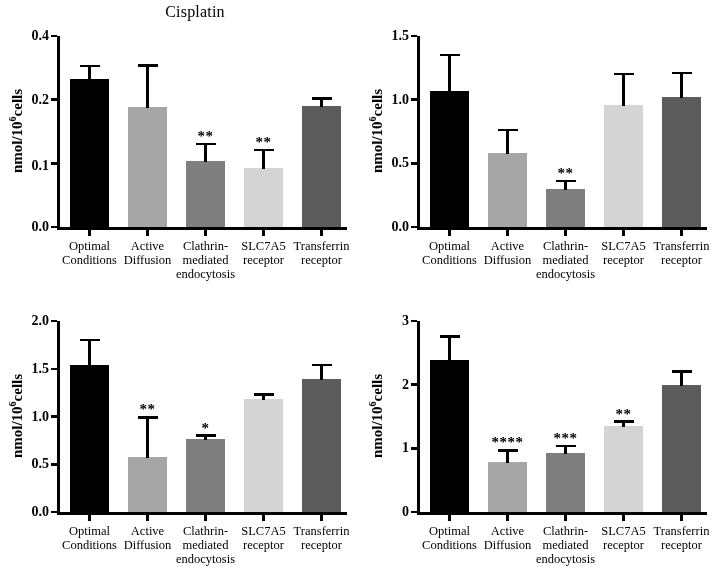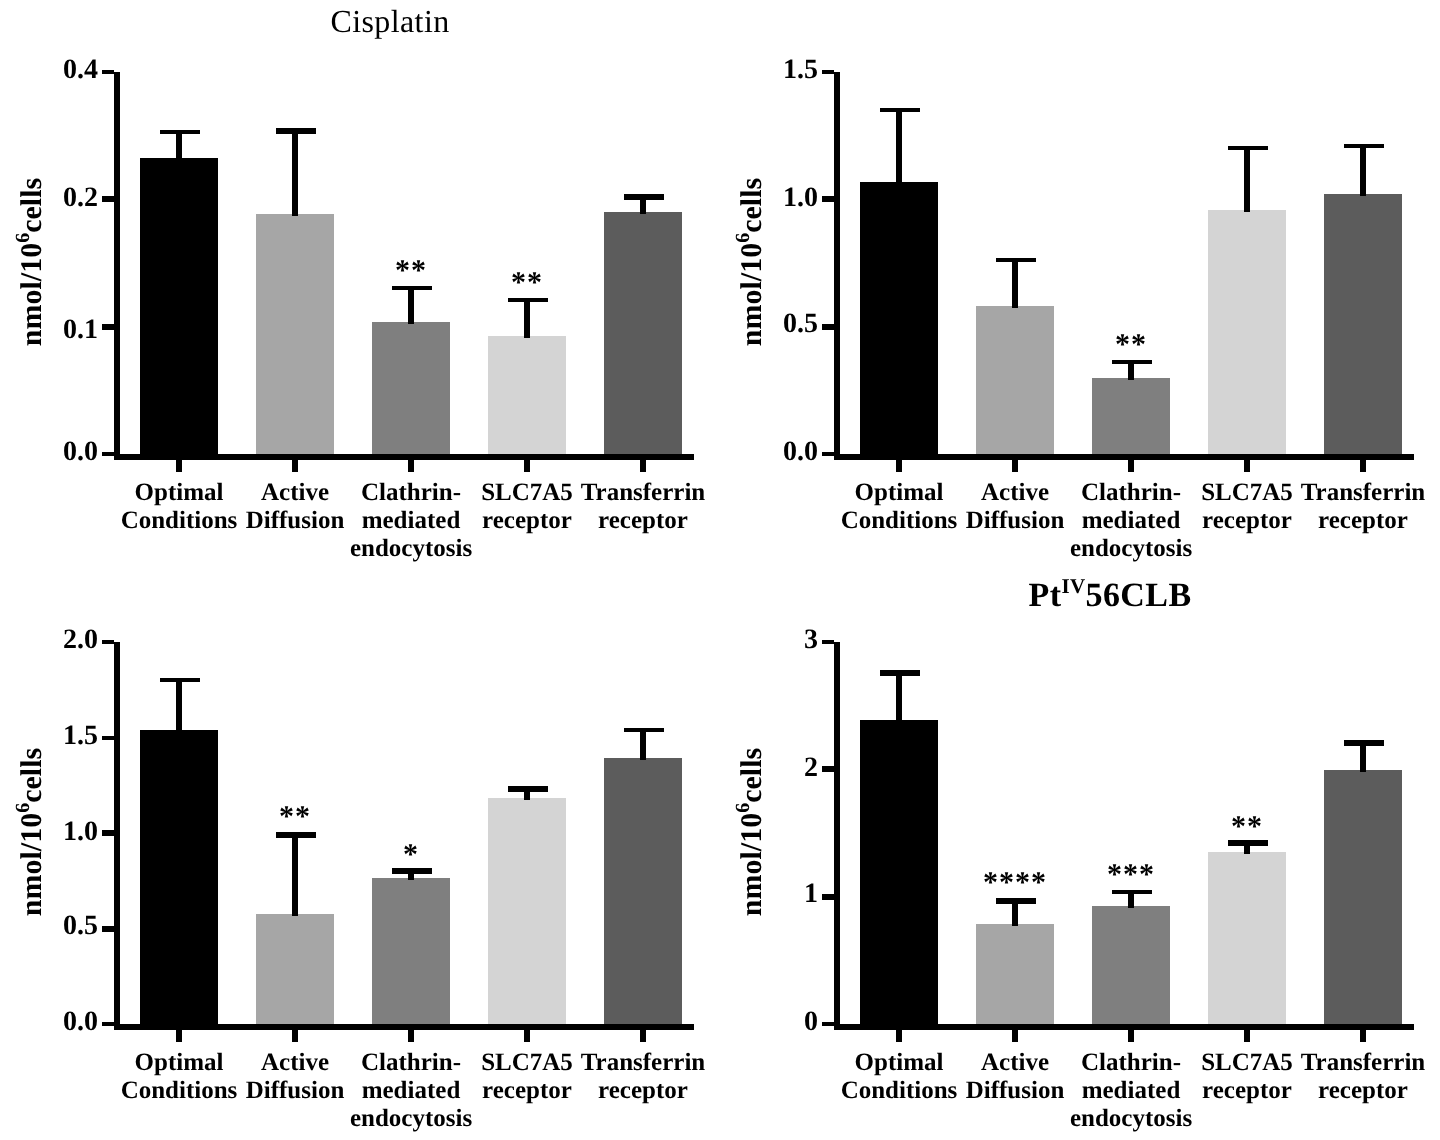--- a/index.html
+++ b/index.html
@@ -39,21 +39,21 @@
   .bar{position:absolute;bottom:0;}
   .errline,.errcap{position:absolute;background:#000;}
   .star{
     position:absolute;transform:translateX(-50%);
     font-weight:bold;font-size:15px;letter-spacing:.5px;
     line-height:11px;height:10px;white-space:nowrap;
   }
   .xtick{position:absolute;top:calc(100% + 3px);width:2.5px;height:6px;background:#000;}
   .xlab{
     position:absolute;top:calc(100% + 12px);transform:translateX(-50%);
-    text-align:center;font-weight:bold;font-size:12.5px;line-height:1.12;
+    text-align:center;font-weight:normal;font-size:12.5px;line-height:1.12;
   }
   .xlab span{display:block;white-space:nowrap;}
 </style>
 </head>
 <body>
 
 <div id="figure-grid">
     <div class="cell">
       <div class="chart-title"><span>Cisplatin</span></div>
       <div class="ylab"><span>nmol/10</span><sup>6</sup><span>cells</span></div>
@@ -218,21 +218,20 @@
         <div class="errline" style="left: 260.25px; width: 2.5px; bottom: 131.745px; height: 15.325px;"></div>
         <div class="errcap" style="left: 251.5px; width: 20px; height: 2.5px; bottom: 145.82px;"></div>
         <div class="xtick" style="left: 260.25px;"></div>
         <div class="xlab" style="left: 261.5px;">
           <span>Transferrin</span>
           <span>receptor</span>
         </div>
       </div>
     </div>
     <div class="cell">
-      <div class="chart-title bold"><span>Pt</span><sup>IV</sup><span>56CLB</span></div>
       <div class="ylab"><span>nmol/10</span><sup>6</sup><span>cells</span></div>
       <div class="plot">
         <div class="ytick" style="top: 189.75px;"></div>
         <div class="yticklab" style="top: 191px;">0</div>
         <div class="ytick" style="top: 126.083px;"></div>
         <div class="yticklab" style="top: 127.333px;">1</div>
         <div class="ytick" style="top: 62.4167px;"></div>
         <div class="yticklab" style="top: 63.6667px;">2</div>
         <div class="ytick" style="top: -1.25px;"></div>
         <div class="yticklab" style="top: 0px;">3</div>

